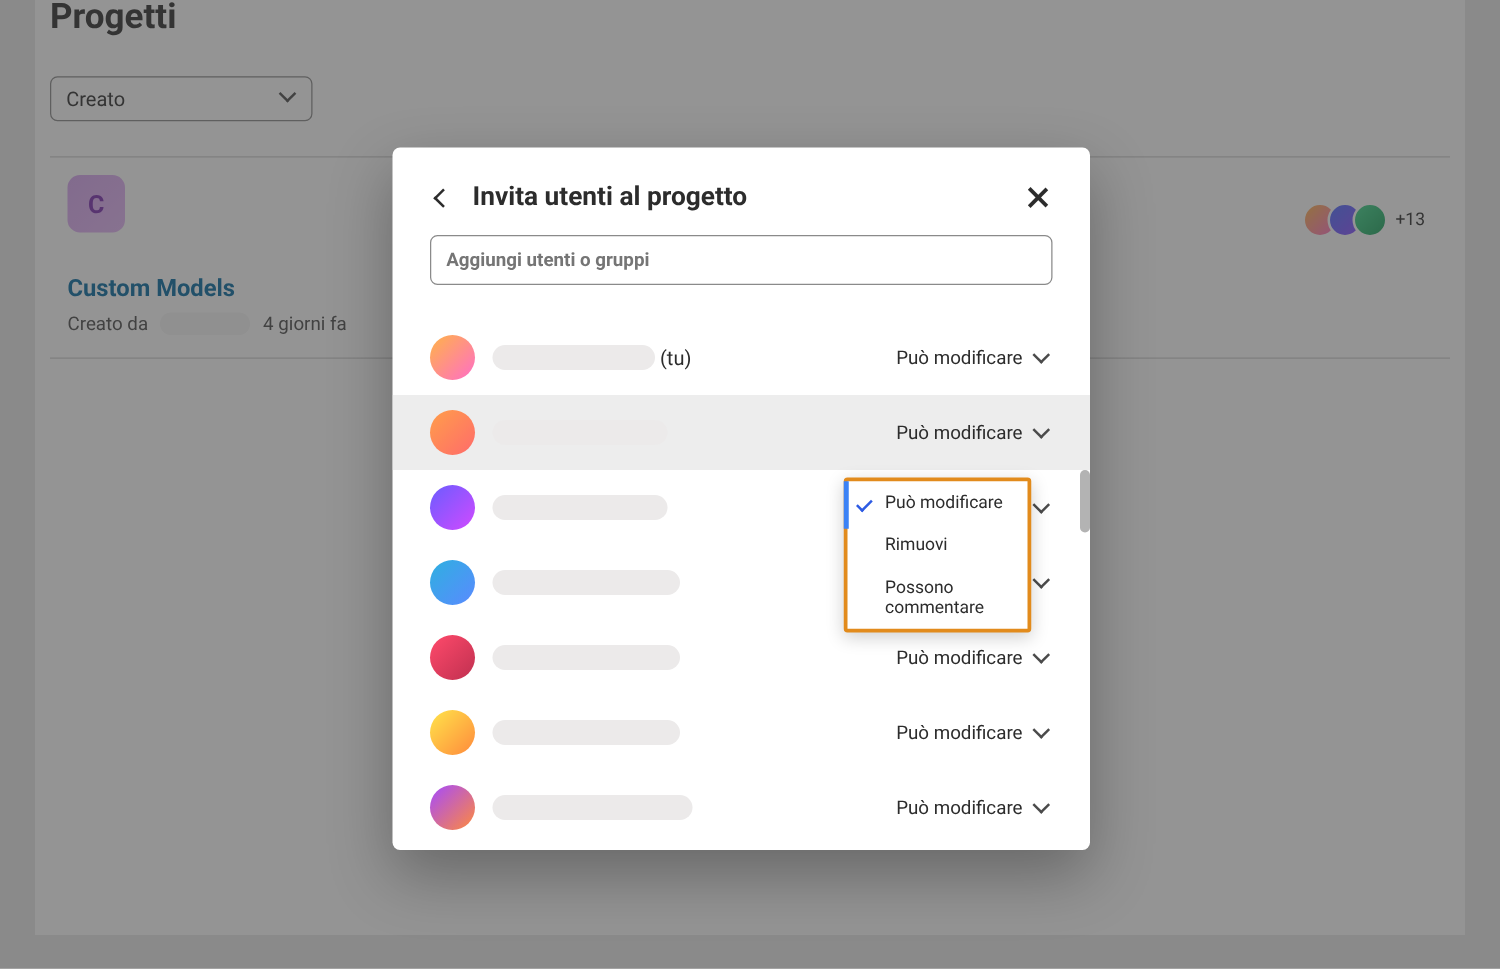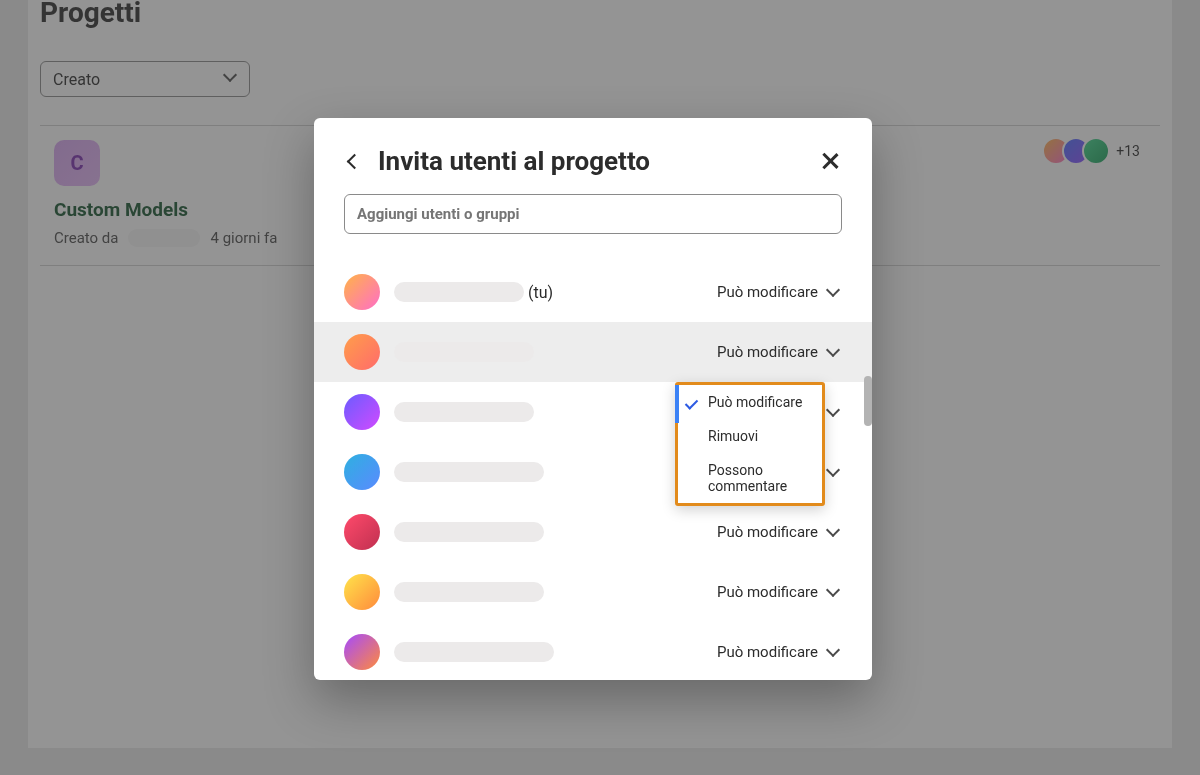--- a/index.html
+++ b/index.html
@@ -8,38 +8,38 @@
 .page-header { padding: 0 12px; }
 .page-title { font-size: 28px; font-weight: 700; color: #2c2c2c; margin-top: -4px; }
 .filter-row { margin-top: 32px; padding: 0 0; }
 .filter-select { display: inline-flex; align-items: center; justify-content: space-between; width: 210px; height: 36px; border: 1px solid #8a8a8a; border-radius: 6px; padding: 0 10px 0 12px; background: #fff; cursor: pointer; }
 .filter-select span { font-size: 16px; color: #2c2c2c; }
 .chevron { width: 14px; height: 14px; }
 .chevron::before { content:""; display:block; width:8px; height:8px; border-right:2px solid #4b4b4b; border-bottom:2px solid #4b4b4b; transform: rotate(45deg); margin-top:-2px; }
 .project-card { margin-top: 28px; border-top: 1px solid #d0d0d0; border-bottom: 1px solid #d0d0d0; padding: 14px 14px 18px 14px; position: relative; }
 .card-top { display:flex; align-items:flex-start; gap:10px; }
 .thumb { width: 46px; height: 46px; border-radius: 10px; background: linear-gradient(135deg,#d7a4f0,#e3b4f5); display:flex; align-items:center; justify-content:center; color:#7a2bb0; font-weight:700; font-size:20px; }
-.avatars { position:absolute; right: 20px; top: 11px; display:flex; align-items:center; }
+.avatars { position:absolute; right: 20px; top: 36px; display:flex; align-items:center; }
 .avatar-stack { display:flex; }
 .avatar { width: 28px; height: 28px; border-radius: 50%; border: 2px solid #fff; margin-left: -8px; }
 .avatar:first-child{ margin-left:0; }
 .av1 { background: linear-gradient(135deg,#ffb347,#ff6ec7); }
 .av2 { background: linear-gradient(135deg,#4a6cff,#8a4aff); }
 .av3 { background: linear-gradient(135deg,#3cd68a,#19a05b); }
 .more-count { font-size: 14px; color: #2c2c2c; margin-left: 6px; }
-.card-title { font-size: 19px; font-weight: 700; color: #14532d; margin-top: 12px; }
+.card-title { font-size: 19px; font-weight: 700; color: #0369a1; margin-top: 33px; }
 .card-meta { margin-top: 8px; font-size: 15px; color: #4b4b4b; display:flex; align-items:center; gap: 10px;}
 .redact { display:inline-block; height: 18px; width: 72px; background: #f5f5f5; border-radius: 9px; }
 .overlay { position:absolute; inset:0; background: rgba(60,60,60,0.55); }
 
 .modal { position:absolute; left: 314px; top: 118px; width: 558px; height: 562px; background:#fff; border-radius: 6px; box-shadow: 0 20px 50px rgba(0,0,0,0.3); overflow:hidden; display:flex; flex-direction:column; }
 .modal-header { display:flex; align-items:center; padding: 28px 30px 18px 30px; gap: 14px; }
 .back-btn { width:20px; height:20px; cursor:pointer; display:flex; align-items:center; justify-content:center; }
 .back-btn::before { content:""; width:9px; height:9px; border-left:2.5px solid #2c2c2c; border-bottom:2.5px solid #2c2c2c; transform:rotate(45deg); }
-.modal-title { font-size: 26px; font-weight: 700; color: #2c2c2c; flex:1; }
+.modal-title { font-size: 21px; font-weight: 700; color: #2c2c2c; flex:1; }
 .close-btn { width:24px; height:24px; cursor:pointer; position:relative; }
 .close-btn::before, .close-btn::after { content:""; position:absolute; left:11px; top:2px; width:2.5px; height:20px; background:#2c2c2c; }
 .close-btn::before { transform: rotate(45deg); }
 .close-btn::after { transform: rotate(-45deg); }
 .modal-body { padding: 0 30px 10px 30px; }
 .add-input { width: 100%; height: 40px; border: 1px solid #8a8a8a; border-radius: 6px; padding: 0 12px; font-size: 15px; color:#6b6b6b;font-weight:bold; }
 .user-list { margin-top: 18px; overflow-y:auto; flex:1; position:relative; }
 .scrollbar { position:absolute; right:0; top: 258px; width:8px; height: 50px; background:#b3b3b3; border-radius:4px; }
 .user-row { display:flex; align-items:center; padding: 12px 30px; gap: 14px; position:relative; }
 .user-row.highlight { background: #ededed; }

